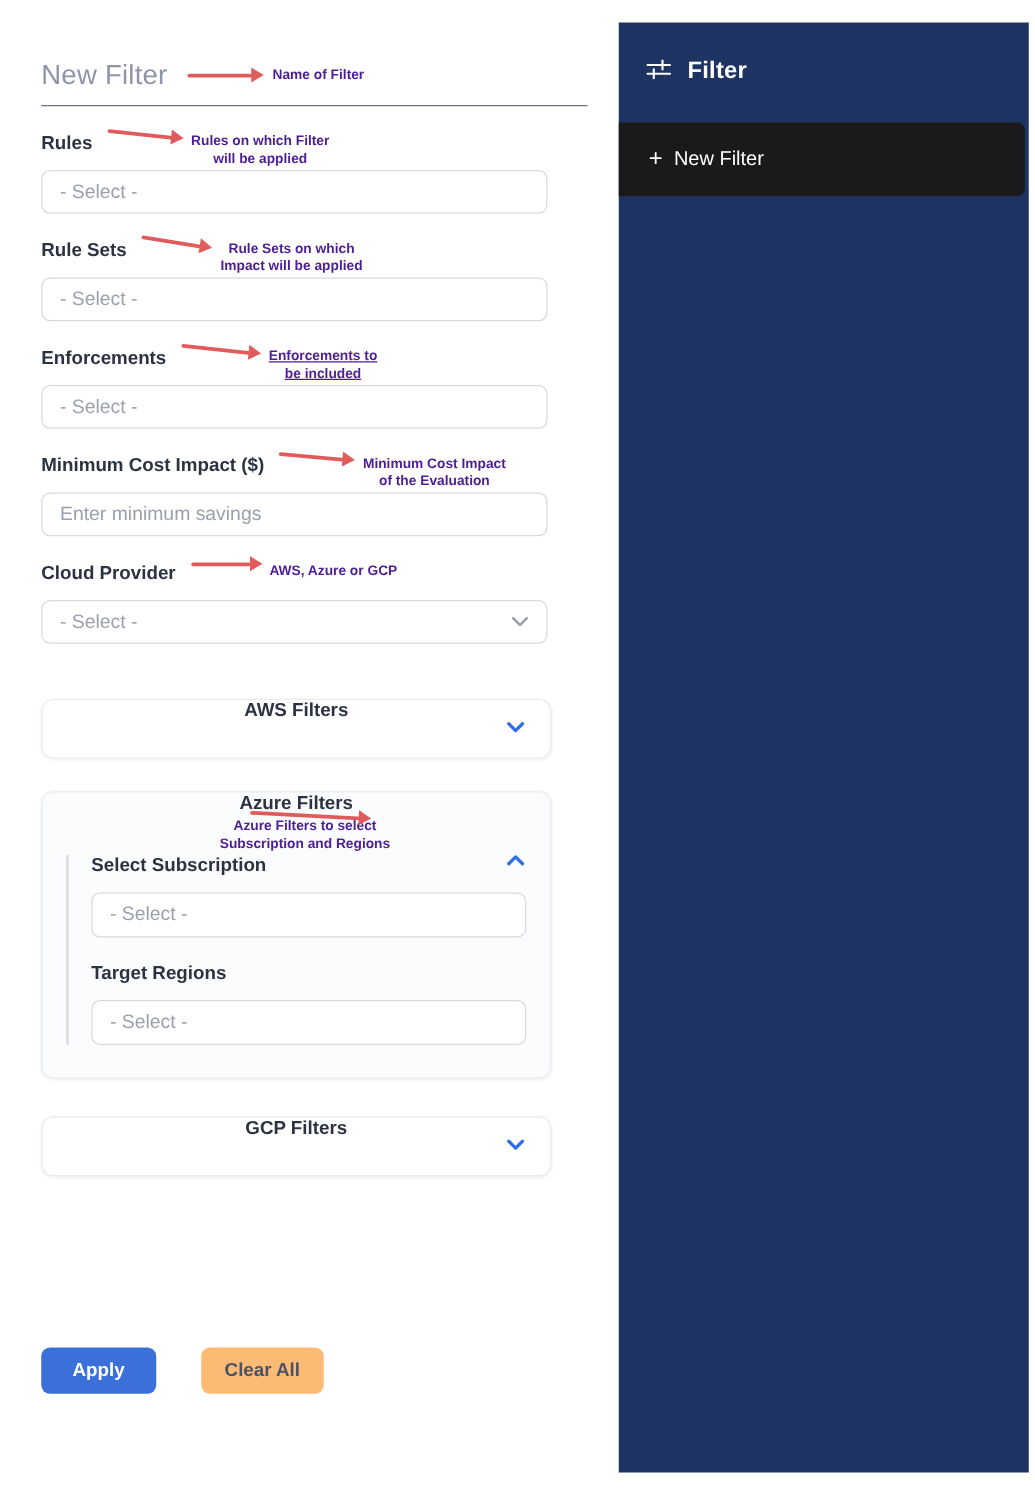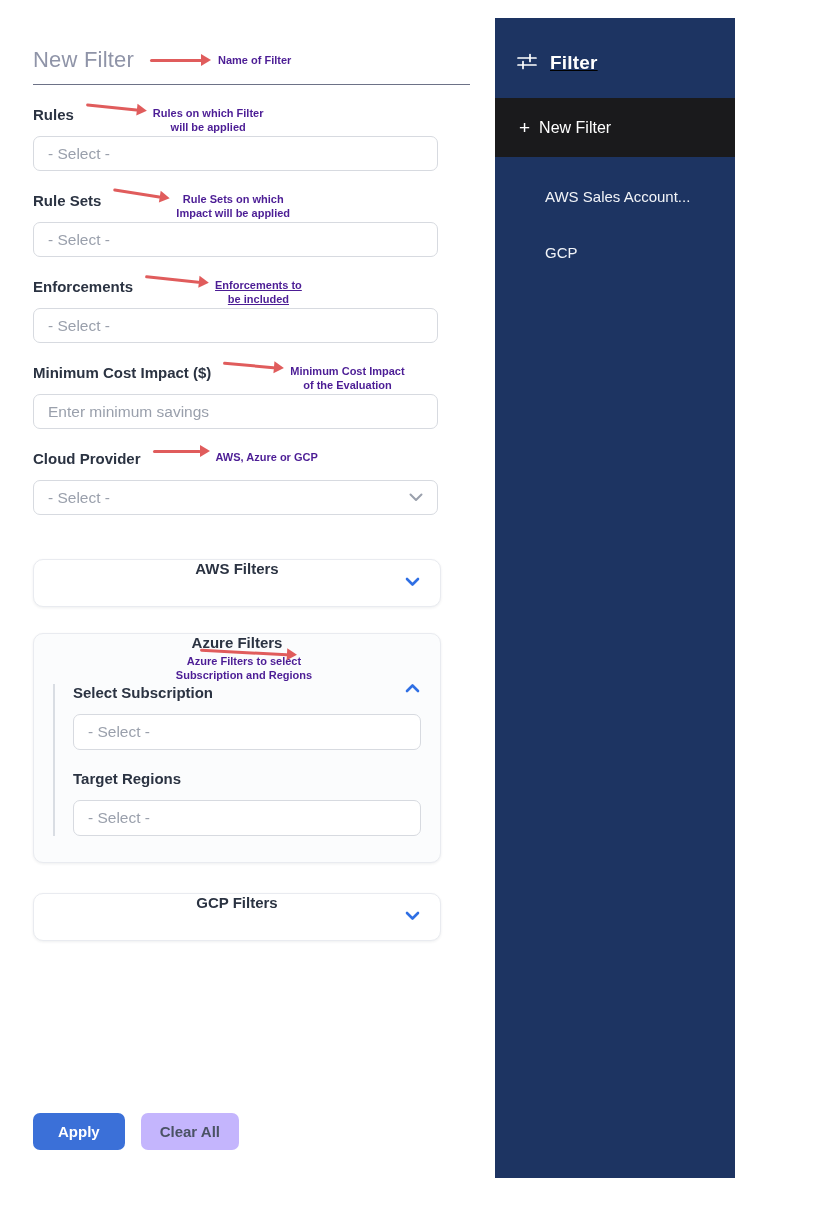--- a/index.html
+++ b/index.html
@@ -1,18 +1,18 @@
 <!DOCTYPE html>
 <html><head>
 <meta charset="utf-8">
 <style>
   * { margin:0; padding:0; box-sizing:border-box; }
   html,body { width:828px; height:1208px; background:#ffffff;
     font-family:"Liberation Sans", sans-serif; }
-  .stage { position:relative; width:735px; height:1208px; overflow:hidden; background:#fff; }
+  .stage { position:relative; width:828px; height:1208px; overflow:hidden; background:#fff; }
 
   
   .form-pane { position:absolute; left:0; top:0; width:496px; padding:48px 0 0 33px; }
 
   .title-row { display:flex; align-items:center; height:24px; overflow:visible; }
   .page-title { font-size:22px; color:#8f94a8; font-weight:400; letter-spacing:.2px; }
   .divider { width:437px; height:1px; background:#6d7287; margin-top:12px; margin-bottom:21px; }
 
   
   .arrow { position:relative; height:3px; background:#e05c5c; border-radius:2px; flex:none; }
@@ -41,29 +41,29 @@
   .card-title { font-size:15px; font-weight:700; color:#2b3342; white-space:nowrap; }
   .card.open { background:#fbfcfd; padding-bottom:22px; }
   .card-body { margin:4px 0 0 19px; border-left:2px solid #d9dde3; padding-left:18px; }
   .inner-label { font-size:15px; font-weight:700; color:#2b3342; margin-bottom:13px; }
   .inner-select { width:348px; height:36px; border:1px solid #d7dae0; border-radius:7px; background:#fff;
     display:flex; align-items:center; padding:0 14px; font-size:15.5px; color:#9aa0ac; }
   .inner-group { margin-bottom:20px; }
   .inner-group:last-child { margin-bottom:4px; }
 
   
-  .btn-row { position:absolute; left:33px; top:1113px; display:flex; gap:16px; }
+  .btn-row { position:absolute; left:33px; top:1078px; display:flex; gap:36px; }
   .btn { height:37px; border:none; border-radius:7px; font-size:15px; font-weight:700;
     font-family:"Liberation Sans", sans-serif; cursor:pointer; }
   .btn-apply { background:#3b70d8; color:#fff; padding:0 25px; }
-  .btn-clear { background:#c4b5fd; color:#4a5264; padding:0 19px; }
+  .btn-clear { background:#fdba74; color:#4a5264; padding:0 19px; }
 
   
   .sidebar { position:absolute; left:495px; top:18px; width:328px; height:1160px; background:#1d3462; }
-  .sb-header { display:flex; align-items:center; padding:28px 0 0 22px; height:62px;text-decoration:underline; }
+  .sb-header { display:flex; align-items:flex-start; padding:28px 0 0 22px; height:62px; }
   .sb-title { color:#fff; font-size:19px; font-weight:700; margin-left:13px; letter-spacing:.2px; }
   .sb-newfilter { margin-top:18px; width:325px; height:59px; background:#1a1a1c; border-radius:0 6px 6px 0;
     display:flex; align-items:center; padding-left:24px; cursor:pointer; }
   .sb-newfilter .plus { color:#fff; font-size:19px; font-weight:400; margin-right:9px; line-height:1; }
   .sb-newfilter .nf-label { color:#fff; font-size:16px; font-weight:500; }
   .sb-list { padding-top:11px; }
   .sb-item { height:56px; display:flex; align-items:center; padding:0 36px 0 50px; cursor:pointer; }
   .sb-item-label { color:#f2f4f8; font-size:15px; font-weight:500; white-space:nowrap; overflow:hidden; }
   .kebab { margin-left:auto; display:flex; flex-direction:column; gap:3px; padding:4px; cursor:pointer; }
   .kebab i { width:3.5px; height:3.5px; border-radius:50%; background:#b9bfcc; display:block; }
@@ -225,33 +225,15 @@
         </svg>
       </span>
       <div class="sb-title">Filter</div>
     </div>
 
     <div class="sb-newfilter">
       <span class="plus">+</span>
       <span class="nf-label">New Filter</span>
     </div>
 
-    <div class="sb-list">
-      <div class="sb-item">
-        <span class="sb-item-label">AWS Sales Account...</span>
-        <span class="kebab">
-            <i></i>
-            <i></i>
-            <i></i>
-          </span>
-      </div>
-      <div class="sb-item">
-        <span class="sb-item-label">GCP</span>
-        <span class="kebab">
-            <i></i>
-            <i></i>
-            <i></i>
-          </span>
-      </div>
-    </div>
   </div>
 
 </div>
 
 </body></html>

